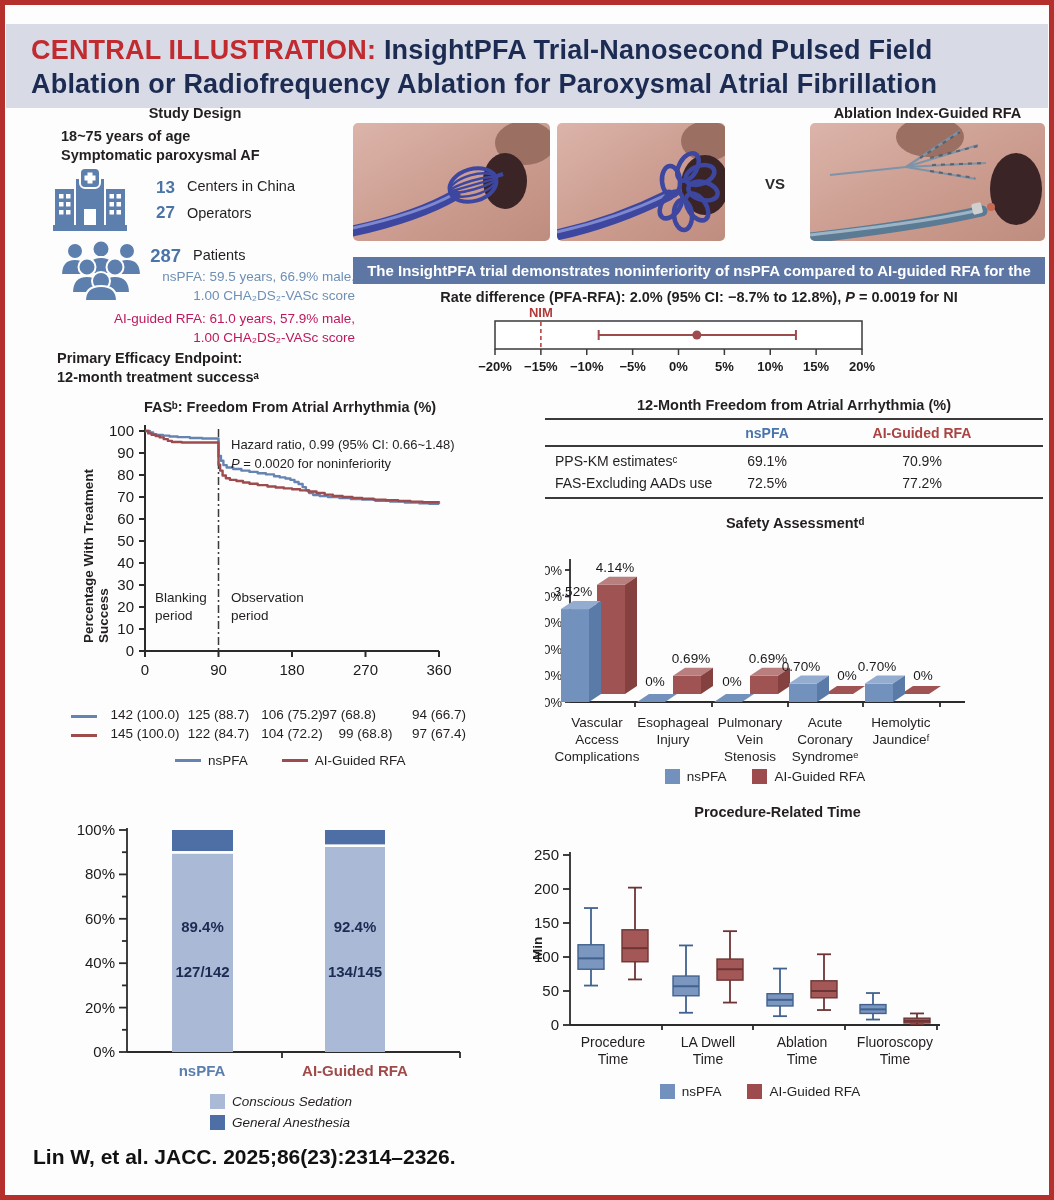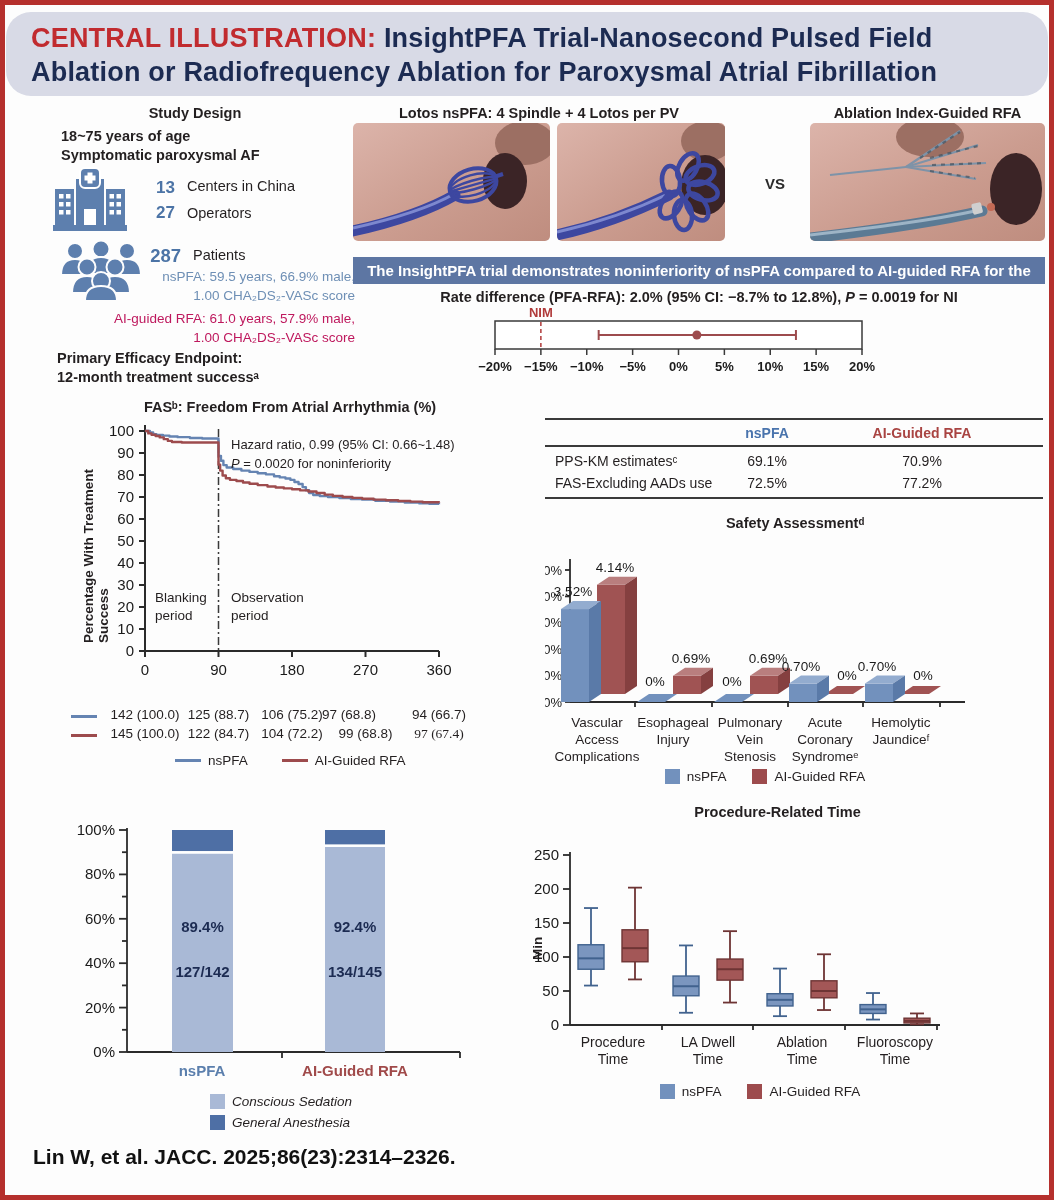--- a/index.html
+++ b/index.html
@@ -1,19 +1,19 @@
 <!DOCTYPE html>
 <html><head>
 <meta charset="utf-8">
 <style>
   html,body{margin:0;padding:0;background:#fff;}
   #page{position:relative;width:1054px;height:1200px;box-sizing:border-box;border:5px solid #b5302d;background:#fdfdfd;font-family:"Liberation Sans",sans-serif;color:#231f20;overflow:hidden;}
   .abs{position:absolute;}
   
-  #header{left:1px;top:7px;width:1042px;height:84px;background:#d8dae6;padding:9px 0 0 25px;box-sizing:border-box;border-radius:25px;}
+  #header{left:1px;top:19px;width:1042px;height:84px;background:#d8dae6;padding:9px 0 0 25px;box-sizing:border-box;}
   #header .l{font-size:27px;font-weight:bold;line-height:34px;letter-spacing:.2px;white-space:nowrap;}
   .red{color:#c12b2f;}
   .navy{color:#1c2b52;}
   
   .sd-title{font-weight:bold;font-size:14.5px;text-align:center;}
   .bold14{font-weight:bold;font-size:14.5px;line-height:19px;}
   .bluenum{color:#4c74a6;font-weight:bold;font-size:17px;text-align:right;}
   .plain14{font-size:14.5px;}
   .blue-block{color:#6e8fb5;font-size:13.5px;line-height:19px;text-align:right;}
   .red-block{color:#be185d;font-size:13.5px;line-height:19px;text-align:right;}
@@ -112,21 +112,20 @@
     <div class="abs red-block" style="left:50px;top:210px;width:270px;">
       <div>AI-guided RFA: 61.0 years, 57.9% male,</div>
       <div>1.00 CHA₂DS₂-VASc score</div>
     </div>
     <div class="abs bold14" style="left:22px;top:250px;">
       <div>Primary Efficacy Endpoint:</div>
       <div>12-month treatment successᵃ</div>
     </div>
   </div>
 
-  <div class="abs dev-title" style="left:348px;top:100px;width:372px;">Lotos nsPFA: 4 Spindle + 4 Lotos per PV</div>
   <div class="abs dev-title" style="left:805px;top:100px;width:235px;">Ablation Index-Guided RFA</div>
 
   <svg class="abs dev" style="left:348px;top:118px;" width="197" height="118" viewBox="0 0 197 118">
     <defs>
         <linearGradient id="g1" x1="0" y1="0" x2="1" y2="1">
       <stop offset="0" stop-color="#dcb4aa"></stop>
           <stop offset="0.55" stop-color="#cb9c8f"></stop>
           <stop offset="1" stop-color="#bf8d7f"></stop>
     </linearGradient>
       </defs>
@@ -280,35 +279,36 @@
         <span class="risk-cell" style="left: 212px;">106 (75.2)</span>
         <span class="risk-cell" style="left: 269px;">97 (68.8)</span>
         <span class="risk-cell" style="left: 359px;">94 (66.7)</span>
       </div>
     <div class="abs" id="risk-row-1" style="left:0;top:333px;width:480px;height:18px;">
         <span style="position: absolute; left: 36px; top: 8px; width: 26px; height: 3px; background: rgb(157, 75, 77);"></span>
         <span class="risk-cell" style="left: 65px;">145 (100.0)</span>
         <span class="risk-cell" style="left: 138.5px;">122 (84.7)</span>
         <span class="risk-cell" style="left: 212px;">104 (72.2)</span>
         <span class="risk-cell" style="left: 285.5px;">99 (68.8)</span>
-        <span class="risk-cell" style="left: 359px; font-family: Liberation Serif, serif;">97 (67.4)</span>
+        <span class="risk-cell" style="left: 359px;">97 (67.4)</span>
       </div>
     <div class="abs" style="left:140px;top:360px;display:flex;gap:34px;">
       <div class="leg-item">
           <span class="leg-line" style="background:#6584b2;"></span>
           <span>nsPFA</span>
         </div>
       <div class="leg-item">
           <span class="leg-line" style="background:#9d4b4d;"></span>
           <span>AI-Guided RFA</span>
         </div>
     </div>
   </div>
 
   <div class="abs" style="left:540px;top:392px;width:498px;height:112px;">
+    <div class="abs chart-title" style="left:0;top:0;width:498px;">12-Month Freedom from Atrial Arrhythmia (%)</div>
     <div class="ft-rule" style="top:21px;height:2px;"></div>
     <div class="ft-h" style="left:147px;top:28px;color:#4a74ad;">nsPFA</div>
     <div class="ft-h" style="left:302px;top:28px;color:#a94442;">AI-Guided RFA</div>
     <div class="ft-rule" style="top:48px;height:1.5px;"></div>
     <div class="ft-label" style="left:10px;top:56px;">PPS-KM estimatesᶜ</div>
     <div class="ft-val" style="left:162px;top:56px;">69.1%</div>
     <div class="ft-val" style="left:317px;top:56px;">70.9%</div>
     <div class="ft-label" style="left:10px;top:78px;">FAS-Excluding AADs use</div>
     <div class="ft-val" style="left:162px;top:78px;">72.5%</div>
     <div class="ft-val" style="left:317px;top:78px;">77.2%</div>

